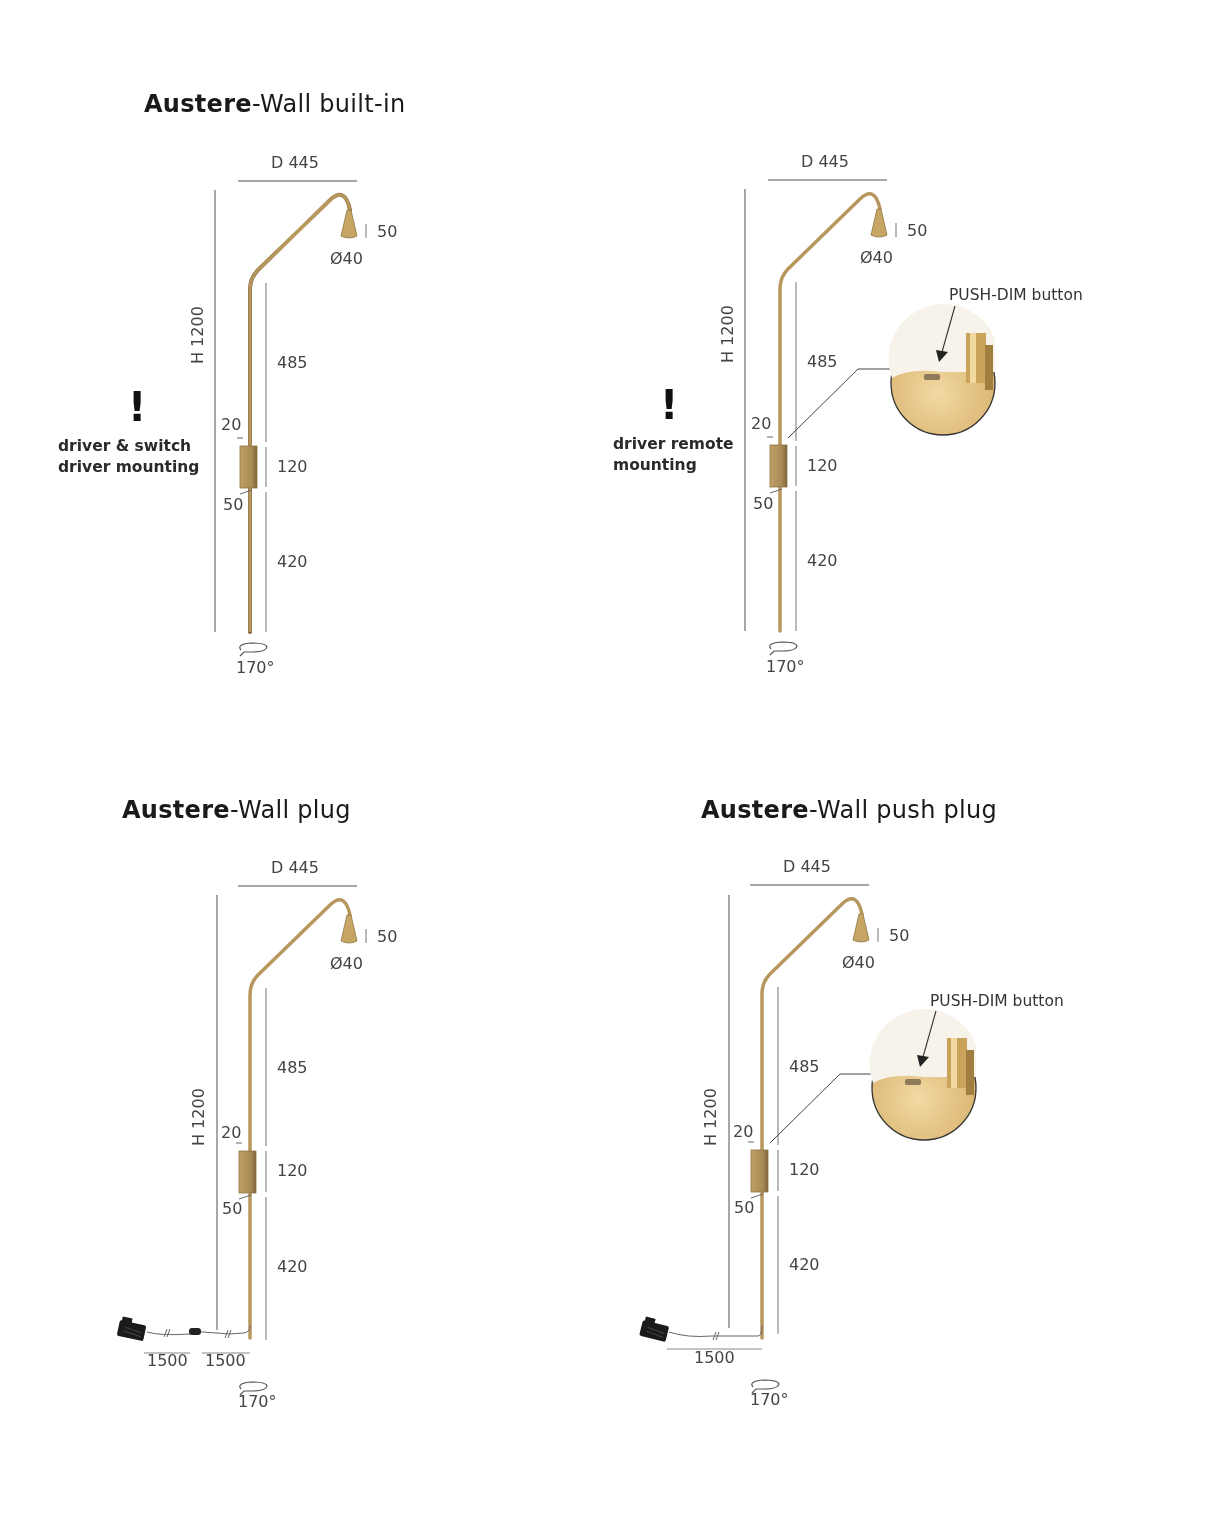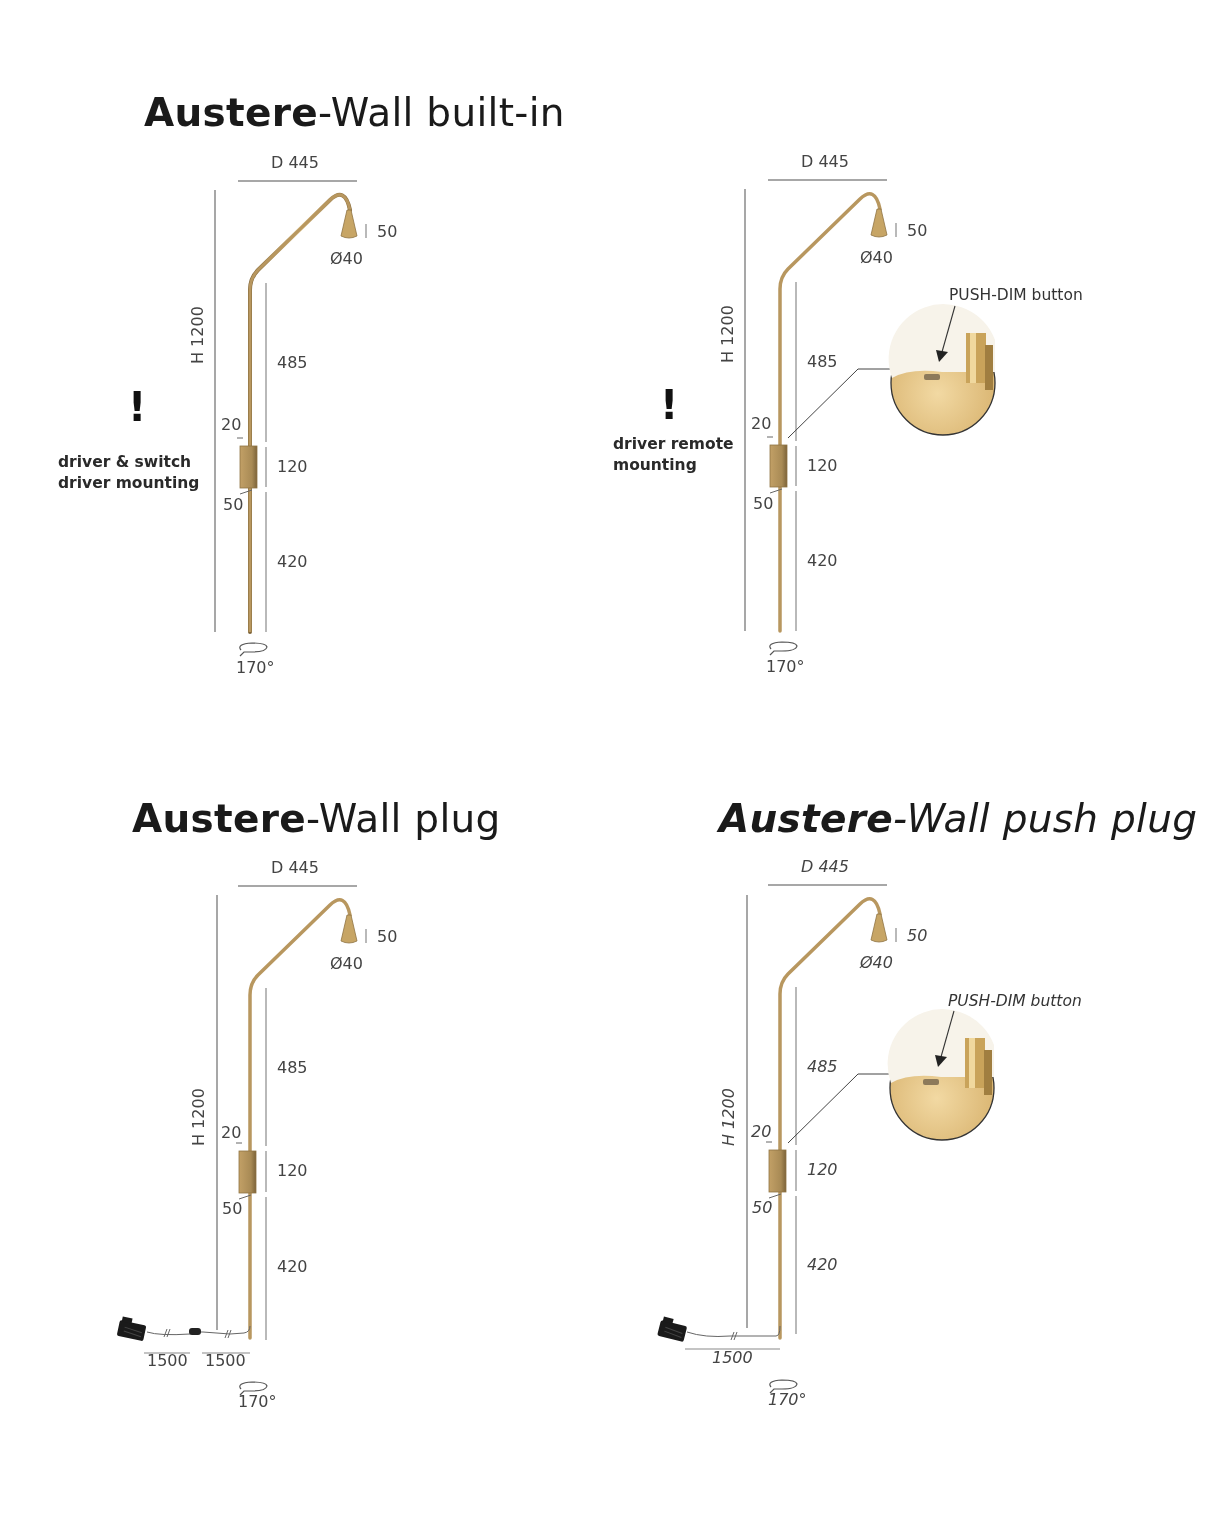--- a/index.html
+++ b/index.html
@@ -1,19 +1,19 @@
 <!DOCTYPE html>
 <html><head>
 <meta charset="utf-8">
 <style>
   html, body { margin:0; padding:0; background:#ffffff; }
   body { width:1222px; height:1536px; position:relative; overflow:hidden;
          font-family:"DejaVu Sans", "Liberation Sans", sans-serif; color:#3a3a3a; }
   .panel { position:absolute; width:611px; height:768px; }
-  .title { position:absolute; font-size:39px; color:#1a1a1a; white-space:nowrap; letter-spacing:0.3px; }
+  .title { position:absolute; font-size:24px; color:#1a1a1a; white-space:nowrap; letter-spacing:0.3px; }
   .title b { font-weight:bold; }
   .title span.rest { font-weight:normal; }
   .dim { position:absolute; font-size:16px; color:#444; white-space:nowrap; }
   .vdim { position:absolute; font-size:16px; color:#444; white-space:nowrap; transform:rotate(-90deg); transform-origin:left top; }
   .note { position:absolute; font-size:15.5px; font-weight:bold; color:#2a2a2a; line-height:21px; white-space:nowrap; }
   .bang { position:absolute; font-size:40px; font-weight:bold; color:#111; }
   .label { position:absolute; font-size:15.5px; color:#333; white-space:nowrap; }
   svg.draw { position:absolute; left:0; top:0; overflow:visible; }
 </style>
 </head>
@@ -73,21 +73,21 @@
   <div class="dim" style="left:330px;top:249px;">Ø40</div>
   <div class="vdim" style="left:188px;top:364px;">H 1200</div>
   <div class="dim" style="left:277px;top:353px;">485</div>
   <div class="dim" style="left:221px;top:415px;">20</div>
   <div class="dim" style="left:277px;top:457px;">120</div>
   <div class="dim" style="left:223px;top:495px;">50</div>
   <div class="dim" style="left:277px;top:552px;">420</div>
   <div class="dim" style="left:236px;top:658px;">170°</div>
 
   <div class="bang" style="left:128px;top:384px;">!</div>
-  <div class="note" style="left:58px;top:436px;margin-top:16px;">
+  <div class="note" style="left:58px;top:436px;">
     <div>driver &amp; switch</div>
     <div>driver mounting</div>
   </div>
 </div>
 
 <div class="panel" style="left:530px;top:0;">
 
   <svg class="draw" width="611" height="768">
     <line x1="238" y1="180" x2="357" y2="180" stroke="#8a8a8a" stroke-width="1.5"></line>
     <line x1="215" y1="189" x2="215" y2="631" stroke="#8a8a8a" stroke-width="1.5"></line>
@@ -128,21 +128,21 @@
   <div class="label" style="left:419px;top:286px;">PUSH-DIM button</div>
 
   <div class="bang" style="left:130px;top:382px;">!</div>
   <div class="note" style="left:83px;top:434px;">
     <div>driver remote</div>
     <div>mounting</div>
   </div>
 </div>
 
 <div class="panel" style="left:0;top:706px;">
-  <div class="title" style="left:132px;top:90px;">
+  <div class="title" style="left:122px;top:90px;">
     <b>Austere</b><span class="rest">-Wall plug</span>
   </div>
 
   <svg class="draw" width="611" height="768">
     <line x1="238" y1="180" x2="357" y2="180" stroke="#8a8a8a" stroke-width="1.5"></line>
     <line x1="217" y1="189" x2="217" y2="624" stroke="#8a8a8a" stroke-width="1.5"></line>
     <line x1="266" y1="282" x2="266" y2="440" stroke="#8a8a8a" stroke-width="1.2"></line>
     <line x1="266" y1="445" x2="266" y2="486" stroke="#8a8a8a" stroke-width="1.2"></line>
     <line x1="266" y1="491" x2="266" y2="634" stroke="#8a8a8a" stroke-width="1.2"></line>
     <line x1="366" y1="223" x2="366" y2="237" stroke="#8a8a8a" stroke-width="1.2"></line>
@@ -178,21 +178,21 @@
   <div class="dim" style="left:277px;top:352px;">485</div>
   <div class="dim" style="left:221px;top:417px;">20</div>
   <div class="dim" style="left:277px;top:455px;">120</div>
   <div class="dim" style="left:222px;top:493px;">50</div>
   <div class="dim" style="left:277px;top:551px;">420</div>
   <div class="dim" style="left:147px;top:645px;">1500</div>
   <div class="dim" style="left:205px;top:645px;">1500</div>
   <div class="dim" style="left:238px;top:686px;">170°</div>
 </div>
 
-<div class="panel" style="left:530px;top:706px;font-style:italic;">
+<div class="panel" style="left:512px;top:706px;">
   <div class="title" style="left:189px;top:90px;">
     <b>Austere</b><span class="rest">-Wall push plug</span>
   </div>
 
   <svg class="draw" width="611" height="768">
     <line x1="238" y1="179" x2="357" y2="179" stroke="#8a8a8a" stroke-width="1.5"></line>
     <line x1="217" y1="189" x2="217" y2="622" stroke="#8a8a8a" stroke-width="1.5"></line>
     <line x1="266" y1="281" x2="266" y2="439" stroke="#8a8a8a" stroke-width="1.2"></line>
     <line x1="266" y1="444" x2="266" y2="485" stroke="#8a8a8a" stroke-width="1.2"></line>
     <line x1="266" y1="490" x2="266" y2="628" stroke="#8a8a8a" stroke-width="1.2"></line>

